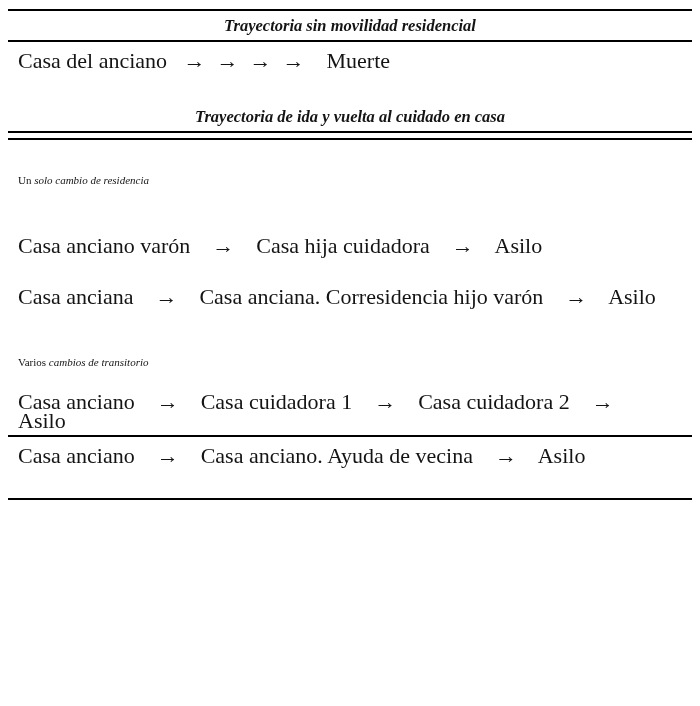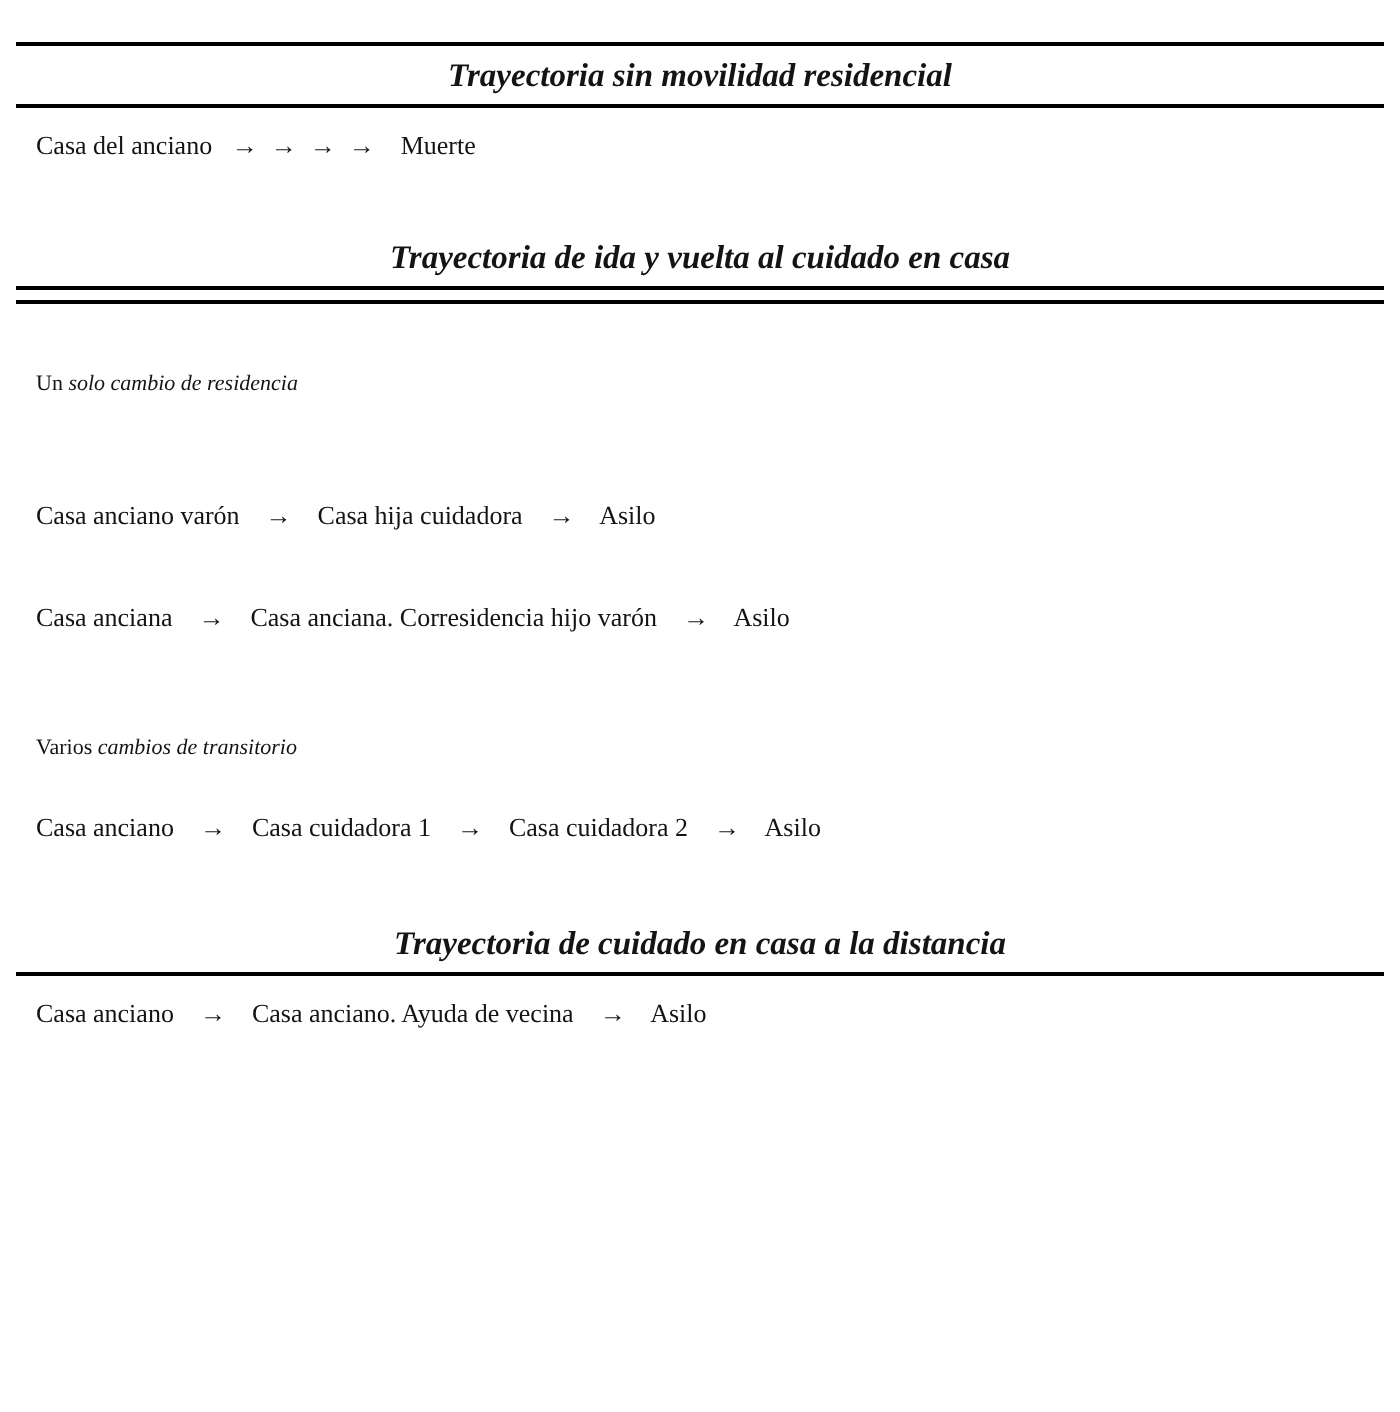--- a/index.html
+++ b/index.html
@@ -11,41 +11,41 @@
     width: 700px;
     height: 706px;
     font-family: "Liberation Serif", "DejaVu Serif", serif;
     color: #141414;
     overflow: hidden;
   }
   .figure {
     box-sizing: border-box;
     width: 700px;
     height: 518px;
-    padding: 12px 8px;
+    padding: 0 8px;
     overflow: hidden;
   }
   .rule {
     height: 0;
     border-top: 2px solid #000000;
   }
   .rule-top    { margin-top: 9px; }
   .rule-mid    { margin-top: 5px; }
   .rule-bottom { margin-top: 33px; }
   .section-title {
     margin-top: 5px;
     text-align: center;
     font-weight: bold;
     font-style: italic;
     font-size: 16.5px;
     line-height: 19px;
   }
   .mt-sec { margin-top: 37px; }
   .row {
-    font-size: 13px;
+    font-size: 22px;
     line-height: 19px;
     padding: 0 10px;
     white-space: pre-wrap;
   }
   .mt-after-rule { margin-top: 9px; }
   .subheading {
     font-size: 11px;
     line-height: 19px;
     padding: 0 10px;
     white-space: pre-wrap;
@@ -77,19 +77,18 @@
   <div class="subheading mt-sub1"><span>Un </span><span class="it">solo cambio de residencia</span></div>
 
   <div class="row mt-row3">Casa anciano varón    →    Casa hija cuidadora    →    Asilo</div>
 
   <div class="row mt-row4">Casa anciana    →    Casa anciana. Corresidencia hijo varón    →    Asilo</div>
 
   <div class="subheading mt-sub2"><span>Varios </span><span class="it">cambios de transitorio</span></div>
 
   <div class="row mt-row5">Casa anciano    →    Casa cuidadora 1    →    Casa cuidadora 2    →    Asilo</div>
 
-  <div class="section-title mt-title4">Trayectoria de cuidado en casa a la distancia</div>
   <div class="rule rule-mid"></div>
   <div class="row mt-after-rule">Casa anciano    →    Casa anciano. Ayuda de vecina    →    Asilo</div>
 
   <div class="rule rule-bottom"></div>
 
 </div>
 
 </body></html>

